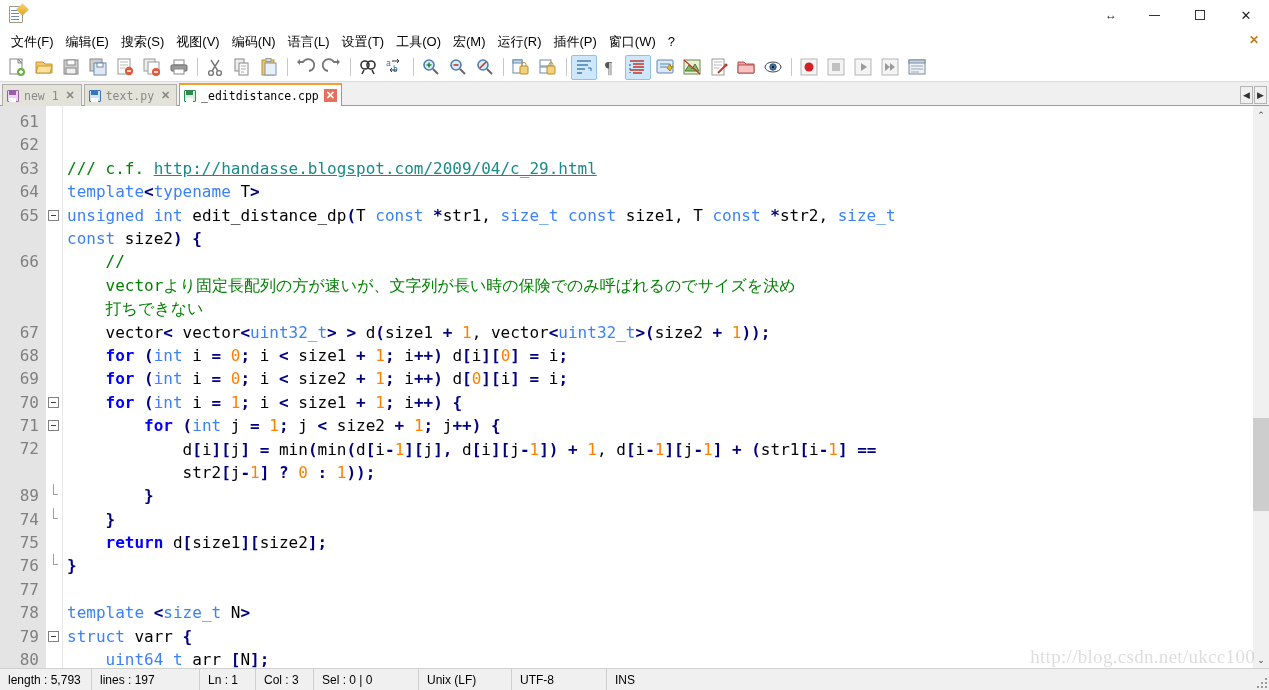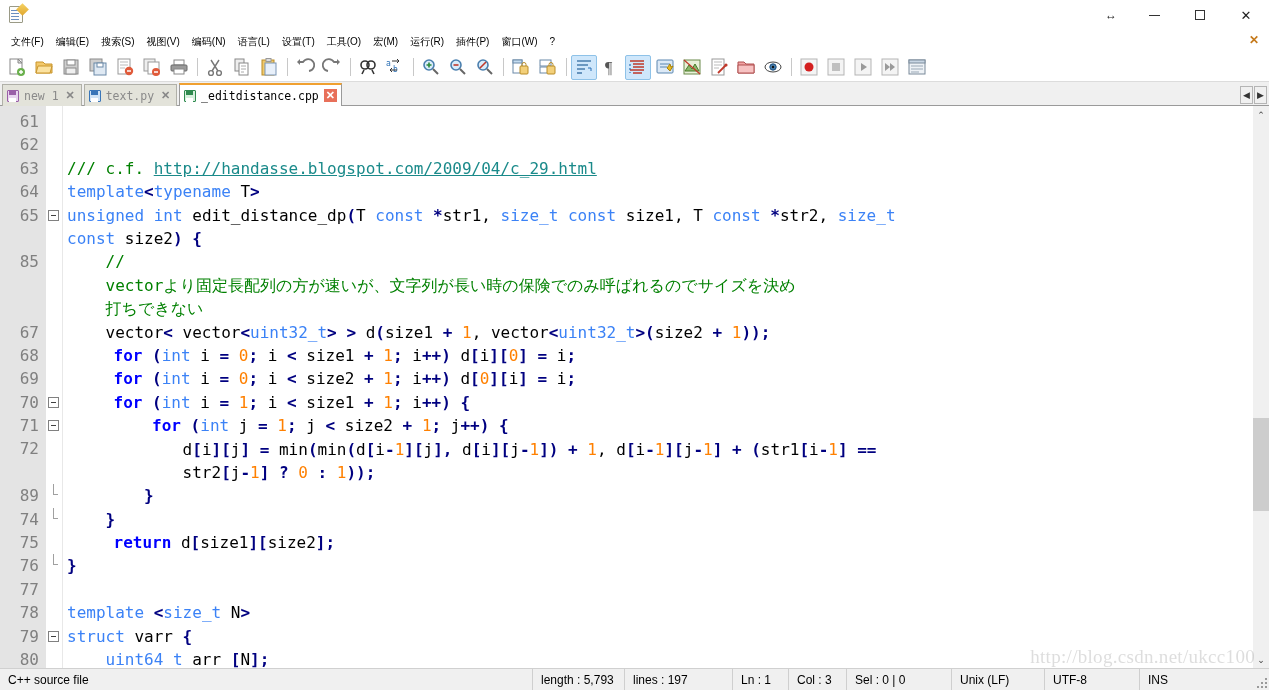--- a/index.html
+++ b/index.html
@@ -84,21 +84,21 @@
   .menubar {
     height: 23px;
     flex: 0 0 23px;
     background: #ffffff;
     display: flex;
     align-items: center;
     padding-left: 5px;
     position: relative;
   }
   .menu-item {
-    font-size: 10px;
+    font-size: 13px;
     color: #000;
     padding: 2px 6px;
     white-space: nowrap;
     cursor: default;
   }
   .menu-close-doc {
     position: absolute;
     right: 10px;
     top: 3px;
     font-size: 12px;
@@ -304,21 +304,21 @@
     padding-left: 4px;
     white-space: pre;
     overflow: hidden;
     position: relative;
   }
   .code .line { height: 23.4px; }
 
   
   .c-comment  { color: #008000; }
   .c-url      { color: #1a8a8a; text-decoration: underline; }
-  .c-keyword  { color: #0000ff; font-weight: bold; margin-left: 8px; }
+  .c-keyword  { color: #0000ff; font-weight: bold; }
   .c-type     { color: #3b82f6; }
   .c-plain    { color: #000000; }
   .c-number   { color: #ff8000; }
   .c-op       { color: #000080; font-weight: bold; }
   .c-brace    { color: #000080; font-weight: bold; }
 
   
   .vscroll {
     flex: 0 0 17px;
     background: #f0f0f0;
@@ -703,21 +703,21 @@
 
   <div class="editor-wrap">
     <div class="editor">
       <div class="gutter" id="gutter">
           <div class="lnum">61</div>
           <div class="lnum">62</div>
           <div class="lnum">63</div>
           <div class="lnum">64</div>
           <div class="lnum">65</div>
           <div class="lnum blank">&nbsp;</div>
-          <div class="lnum">85</div>
+          <div class="lnum">66</div>
           <div class="lnum blank">&nbsp;</div>
           <div class="lnum blank">&nbsp;</div>
           <div class="lnum">67</div>
           <div class="lnum">68</div>
           <div class="lnum">69</div>
           <div class="lnum">70</div>
           <div class="lnum">71</div>
           <div class="lnum">72</div>
           <div class="lnum blank">&nbsp;</div>
           <div class="lnum">89</div>
@@ -776,21 +776,20 @@
       <div class="vs-track">
         <div class="vs-thumb"></div>
       </div>
       <div class="vs-btn">⌄</div>
     </div>
   </div>
 
   <div class="watermark">http://blog.csdn.net/ukcc100</div>
 
   <div class="statusbar">
-    <div class="sb-cell sb-doctype first">C++ source file</div>
     <div class="sb-cell sb-len">length : 5,793</div>
     <div class="sb-cell sb-lines">lines : 197</div>
     <div class="sb-cell sb-ln">Ln : 1</div>
     <div class="sb-cell sb-col">Col : 3</div>
     <div class="sb-cell sb-sel">Sel : 0 | 0</div>
     <div class="sb-cell sb-eol">Unix (LF)</div>
     <div class="sb-cell sb-enc">UTF-8</div>
     <div class="sb-cell sb-ins">INS</div>
     <div class="sb-grip">
       <i style="right:0;bottom:0"></i>

